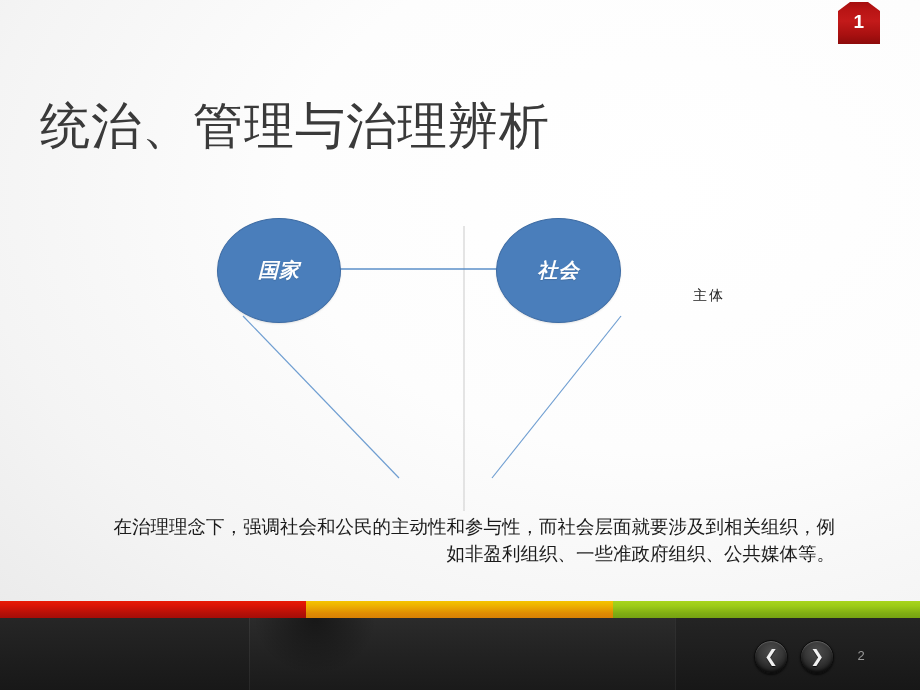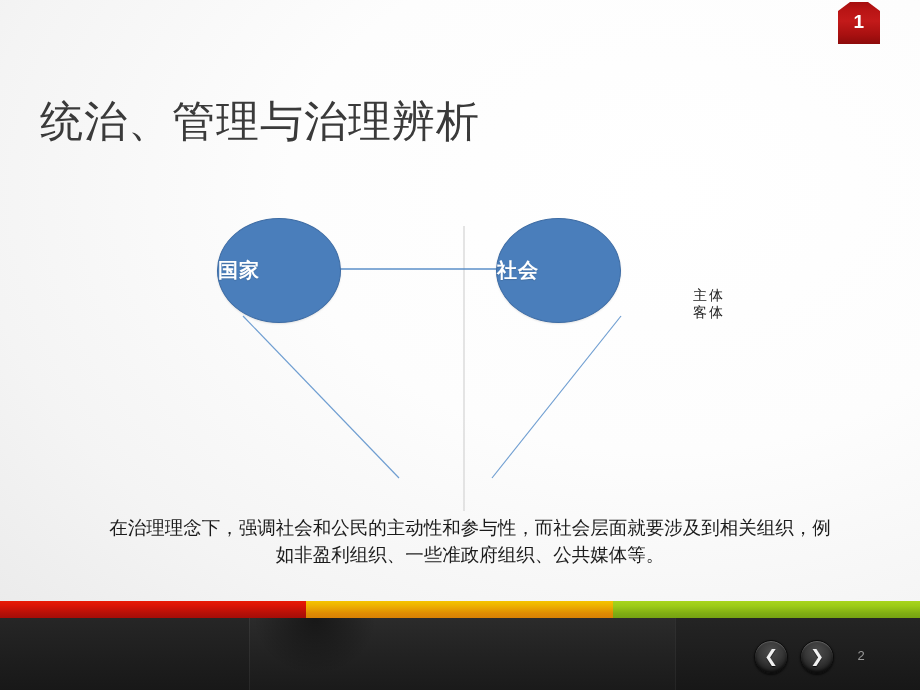--- a/index.html
+++ b/index.html
@@ -45,21 +45,21 @@
     font-weight: bold;
     font-family: "Liberation Sans", sans-serif;
     letter-spacing: 0.5px;
   }
 
   
   #slide-title {
     position: absolute;
     left: 40px;
     top: 93px;
-    font-size: 43px;
+    font-size: 50px;
     color: #3a3a3a;
     font-family: "DejaVu Sans", "Liberation Sans", sans-serif;
     letter-spacing: 1px;
     white-space: nowrap;
   }
 
   
   #diagram {
     position: absolute;
     left: 0;
@@ -69,20 +69,22 @@
     pointer-events: none;
   }
   .node-circle {
     position: absolute;
     border-radius: 50%;
     background: #4a7ebb;
     border: 1px solid #3e6ca4;
     box-shadow: 0 1px 2px rgba(0,0,0,0.10);
     display: flex;
     align-items: center;
+    justify-content: center;
+    font-style: italic;
   }
   .node-label {
     color: #ffffff;
     font-size: 20px;
     font-weight: bold;
     font-family: "DejaVu Sans", "Liberation Sans", sans-serif;
     letter-spacing: 1px;
     text-shadow: 0 1px 1px rgba(0,0,0,0.12);
   }
   #node-state  { left: 217px; top: 218px; width: 122px; height: 103px; }
@@ -105,25 +107,25 @@
     letter-spacing: 2px;
     padding-right: 0px;
   }
 
   
   #body-text {
     position: absolute;
     left: 105px;
     top: 514px;
     width: 730px;
-    text-align: center;
+    text-align: right;
     font-size: 18.5px;
     line-height: 1.48;
     color: #1b1b1b;
-    font-family: Liberation Sans, sans-serif;
+    font-family: Liberation Serif, serif;
   }
 
   
   #color-bar {
     position: absolute;
     left: 0;
     top: 601px;
     width: 920px;
     height: 17px;
     display: flex;
@@ -234,21 +236,20 @@
 
   <div class="node-circle" id="node-state">
     <span class="node-label">国家</span>
   </div>
   <div class="node-circle" id="node-society">
     <span class="node-label">社会</span>
   </div>
 
   <div id="attribute-list">
     <div class="attr-item">主体</div>
-    <div class="attr-item">客体</div>
   </div>
 
   <div id="body-text">在治理理念下，强调社会和公民的主动性和参与性，而社会层面就要涉及到相关组织，例如非盈利组织、一些准政府组织、公共媒体等。</div>
 
   <div id="color-bar">
     <div class="seg" id="seg-red"></div>
     <div class="seg" id="seg-orange"></div>
     <div class="seg" id="seg-green"></div>
   </div>
 

